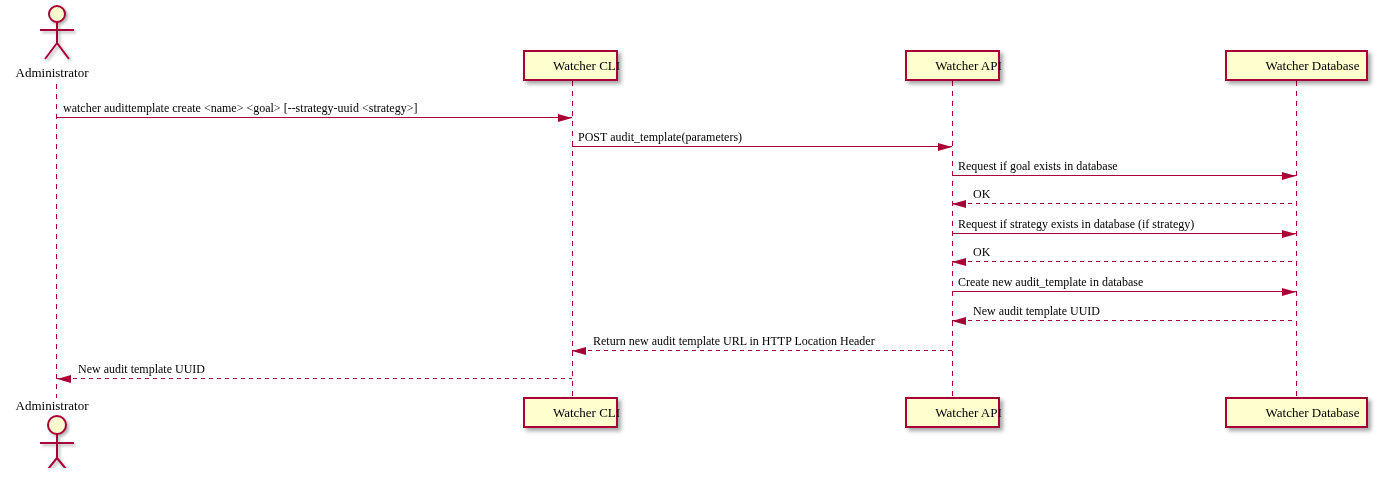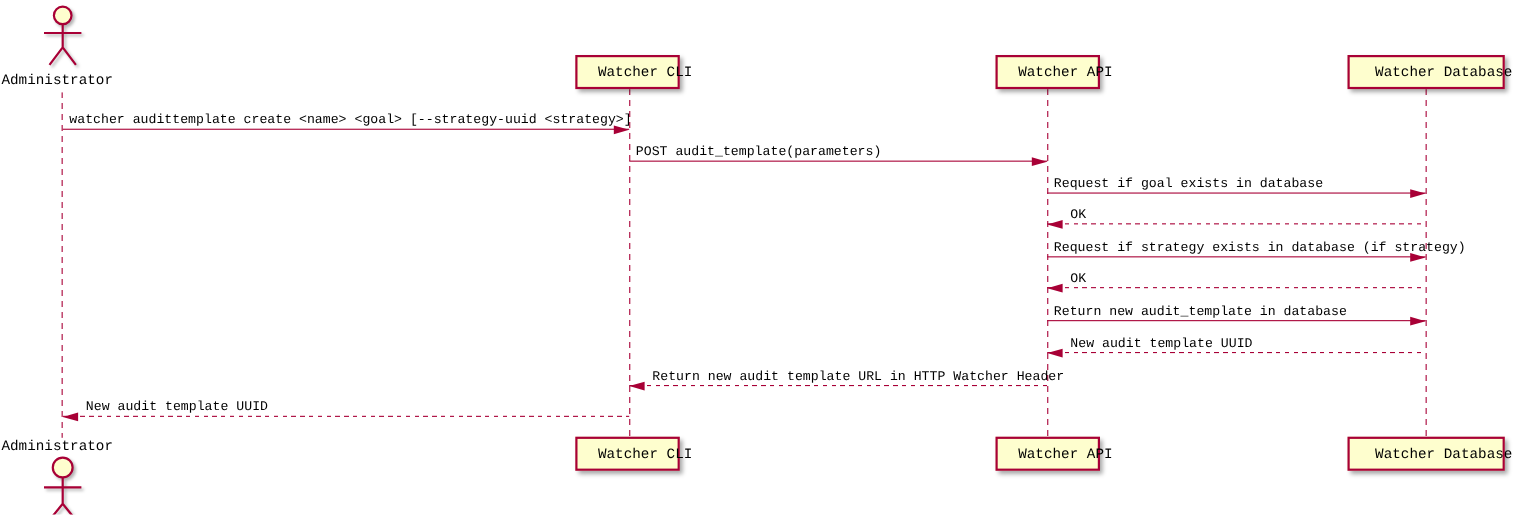--- a/index.html
+++ b/index.html
@@ -6,21 +6,21 @@
     --accent:#A80036;
     --fill:#FEFECE;
     --text:#000000;
     --bg:#FFFFFF;
   }
   html,body{margin:0;padding:0;background:var(--bg);}
   .diagram{
     position:relative;
     width:1379px;height:468px;
     background:var(--bg);
-    font-family:Liberation Mono, monospace;
+    font-family:Liberation Serif, serif;
     color:var(--text);
     overflow:hidden;
   }
   
   .pbox{
     position:absolute;
     box-sizing:border-box;
     height:31px;
     background:var(--fill);
     border:2px solid var(--accent);
@@ -117,33 +117,33 @@
     <div class="arrow right"></div>
   </div>
 
   <div class="msg rtl" style="left:952px;top:246px;width:344px;">
     <div class="msg-label">OK</div>
     <div class="msg-line dashed"></div>
     <div class="arrow left"></div>
   </div>
 
   <div class="msg" style="left:952px;top:276px;width:344px;">
-    <div class="msg-label">Return new audit_template in database</div>
+    <div class="msg-label">Create new audit_template in database</div>
     <div class="msg-line solid"></div>
     <div class="arrow right"></div>
   </div>
 
   <div class="msg rtl" style="left:952px;top:305px;width:344px;">
     <div class="msg-label">New audit template UUID</div>
     <div class="msg-line dashed"></div>
     <div class="arrow left"></div>
   </div>
 
   <div class="msg rtl" style="left:572px;top:335px;width:380px;">
-    <div class="msg-label">Return new audit template URL in HTTP Watcher Header</div>
+    <div class="msg-label">Return new audit template URL in HTTP Location Header</div>
     <div class="msg-line dashed"></div>
     <div class="arrow left"></div>
   </div>
 
   <div class="msg rtl" style="left:57px;top:363px;width:515px;">
     <div class="msg-label">New audit template UUID</div>
     <div class="msg-line dashed"></div>
     <div class="arrow left"></div>
   </div>
 

